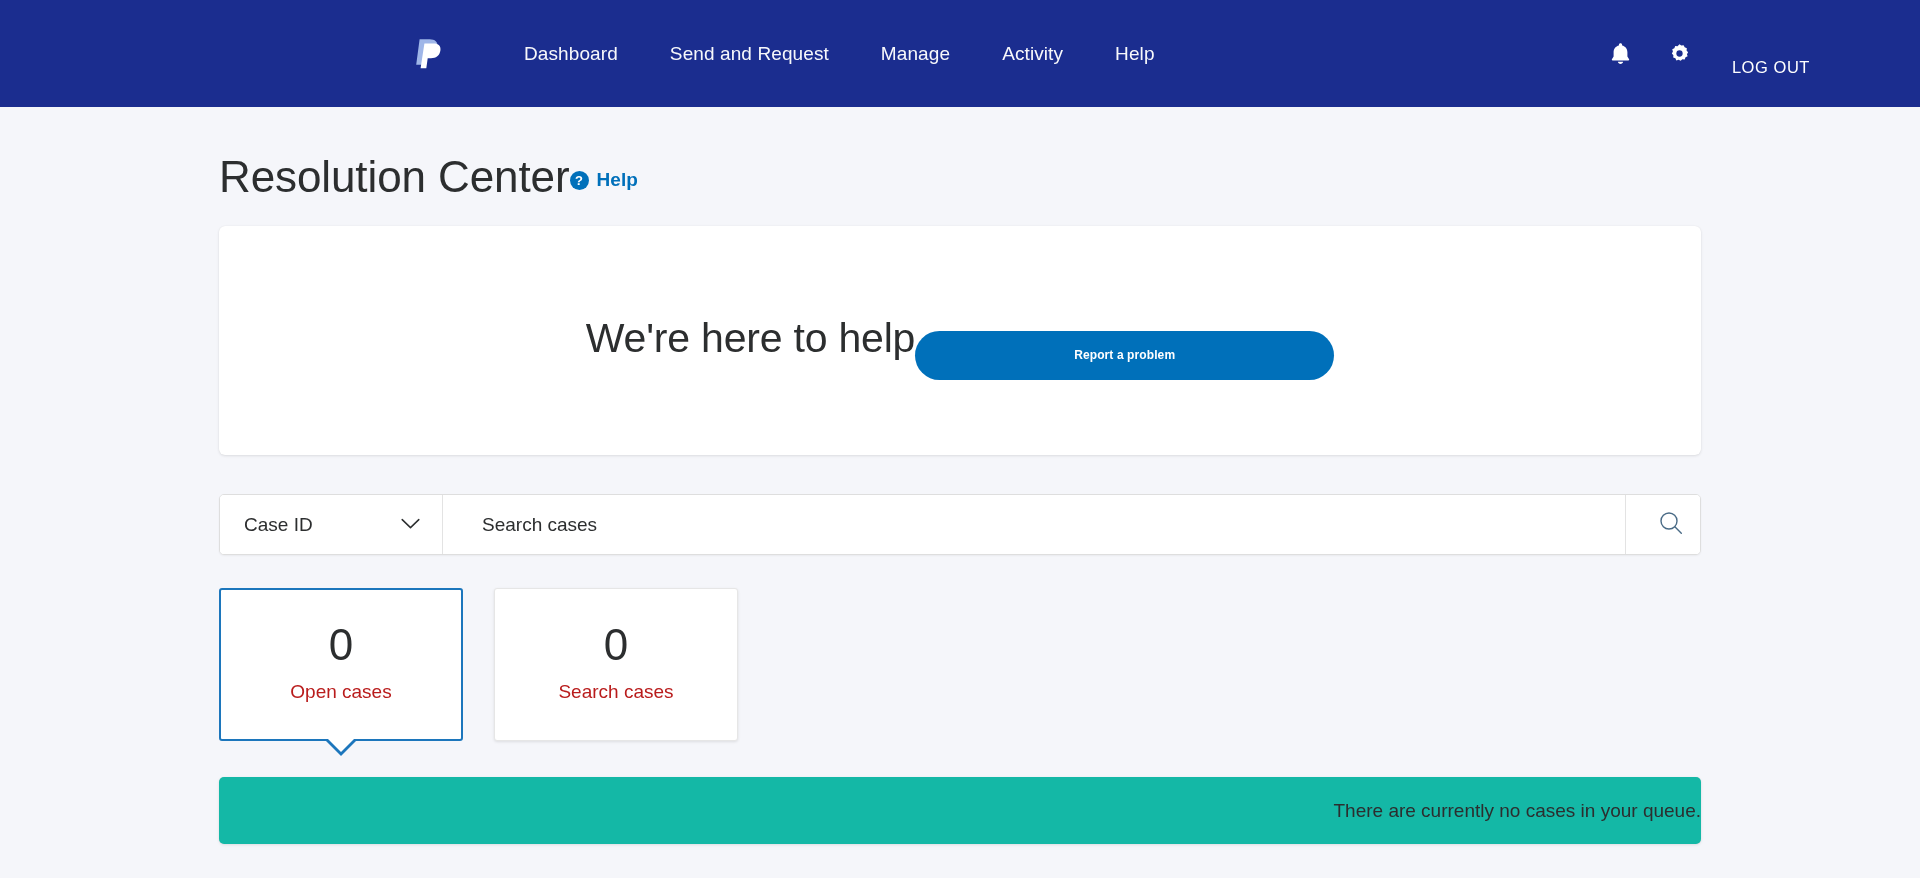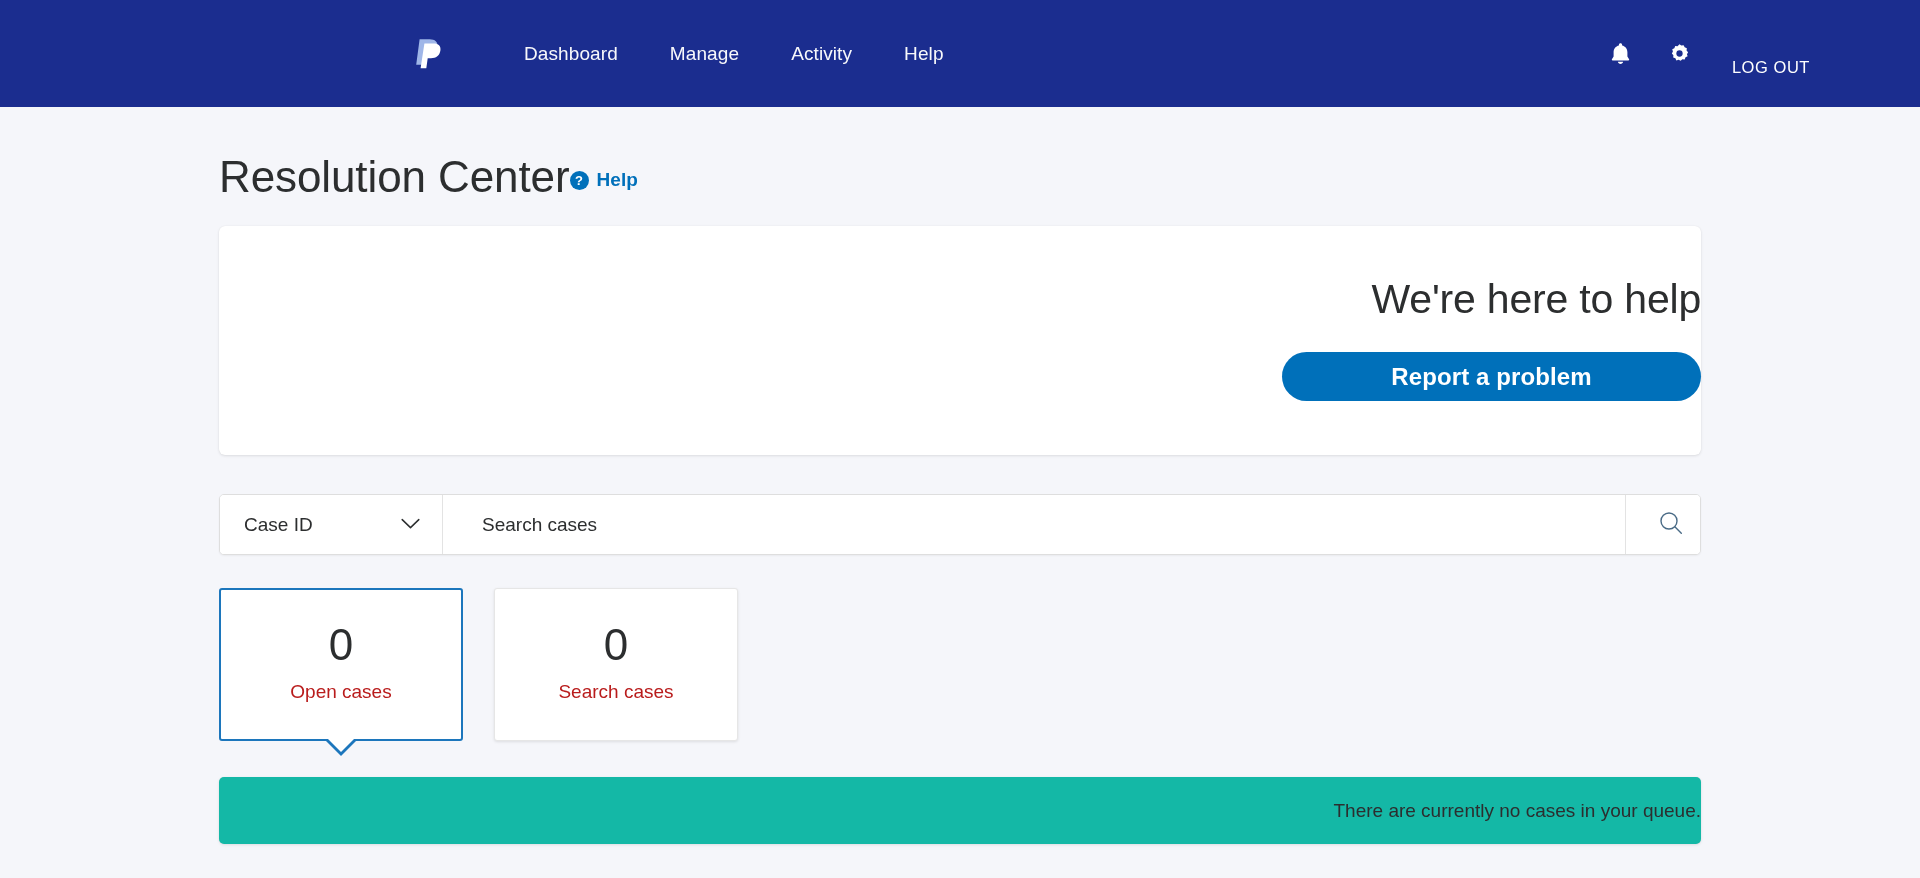--- a/index.html
+++ b/index.html
@@ -153,43 +153,43 @@
   .card {
     background: #ffffff;
     border-radius: 6px;
     box-shadow: 0 1px 3px rgba(0,0,0,.10), 0 0 1px rgba(0,0,0,.08);
   }
 
   .hero {
     margin-top: 25px;
     height: 229px;
     display: flex;
-    flex-direction: column;
-    align-items: flex-end;
+    flex-direction: row;
+    align-items: center;
     justify-content: center;
   }
 
   .hero-title {
     font-size: 41px;
     font-weight: 300;
     color: #2c2e2f;
     letter-spacing: -0.2px;
     margin-top: -4px;
   }
 
   .report-btn {
     margin-top: 29px;
     width: 419px;
     height: 49px;
     border: none;
     border-radius: 26px;
     background: #0070ba;
     color: #ffffff;
     font-family: "Liberation Sans", sans-serif;
-    font-size: 24px;
+    font-size: 12px;
     font-weight: 700;
     letter-spacing: .1px;
     cursor: pointer;
   }
 
   
   .search-row {
     margin-top: 39px;
     height: 61px;
     display: flex;
@@ -339,20 +339,21 @@
 
     <div class="brand">
       <svg width="28" height="34" viewBox="0 0 28 34" aria-hidden="true">
         <path d="M4.6 2.2h10.1c5.2 0 8.4 2.7 7.7 7.6-0.8 5.6-4.6 8.3-10.1 8.3H8.6l-1.5 9.6H1.2L4.6 2.2z" fill="#9fb6e8"></path>
         <path d="M9.4 6.6h9.2c4.8 0 7.5 2.5 6.8 7-0.8 5.2-4.3 7.7-9.4 7.7h-3.3l-1.4 9.9H5.6L9.4 6.6z" fill="#ffffff"></path>
       </svg>
     </div>
 
     <div class="nav-links">
       <a class="nav-link">Dashboard</a>
+      <a class="nav-link">Send and Request</a>
       <a class="nav-link">Manage</a>
       <a class="nav-link">Activity</a>
       <a class="nav-link">Help</a>
     </div>
 
     <div class="nav-right">
       <div class="icon-btn">
         <svg width="21" height="23" viewBox="0 0 21 23" aria-hidden="true">
           <path d="M10.5 1.3c-0.9 0-1.6 0.7-1.6 1.6v0.7C5.8 4.3 3.6 7 3.6 10.2v4.4L1.9 17.3c-0.3 0.5 0.1 1.1 0.7 1.1h15.8c0.6 0 1-0.6 0.7-1.1l-1.7-2.7v-4.4c0-3.2-2.2-5.9-5.3-6.6V2.9c0-0.9-0.7-1.6-1.6-1.6z" fill="#ffffff"></path>
           <path d="M7.9 19.7c0.2 1.3 1.3 2.2 2.6 2.2s2.4-0.9 2.6-2.2H7.9z" fill="#ffffff"></path>

